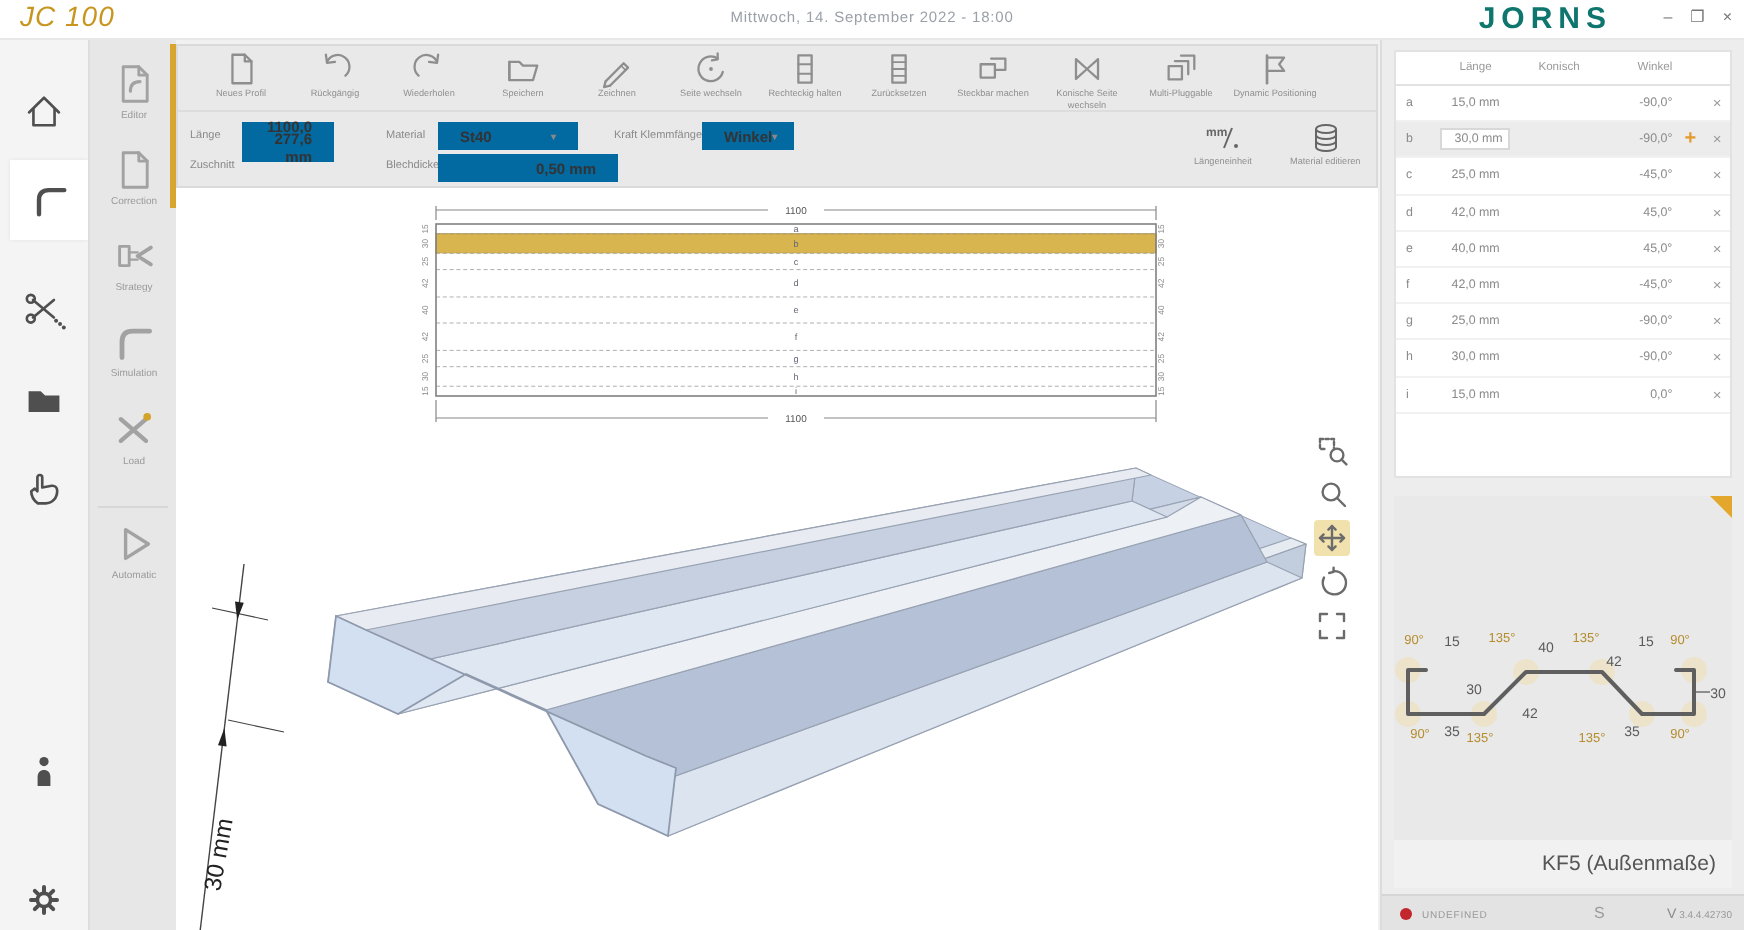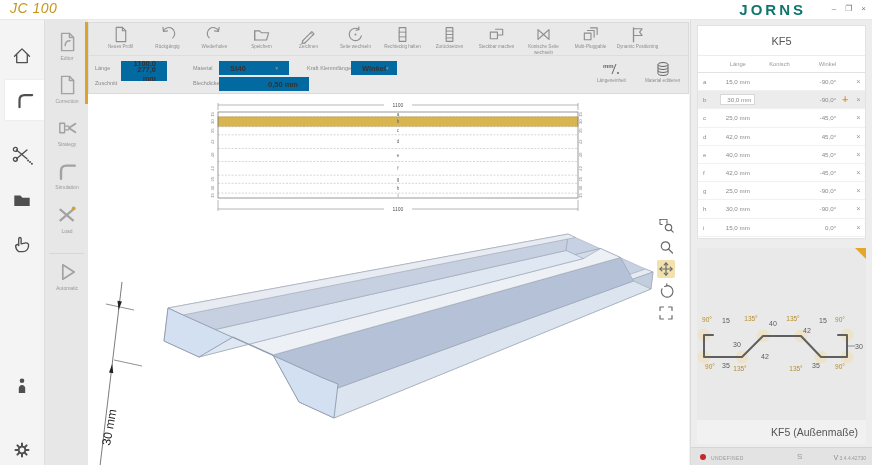--- a/index.html
+++ b/index.html
@@ -76,20 +76,21 @@
   .status-ver { position:absolute; right:6px; top:6px; }
   .status-ver b { font-size:7px; font-weight:normal; color:#8a8a8a; }
 
   svg text { font-family:"Liberation Sans",sans-serif; }
 </style>
 </head>
 <body>
 
 <div class="topbar">
   <span class="logo-jc">JC 100</span>
+  <span class="top-date">Mittwoch, 14. September 2022  -  18:00</span>
   <span class="logo-jorns">JORNS</span>
   <span class="win-controls">
     <span>–</span>
     <span>❐</span>
     <span>×</span>
   </span>
 </div>
 
 <div class="nav-rail" id="navRail">
     <div class="nav-item" style="top: 16px;">
@@ -417,21 +418,20 @@
       <div class="vtool">
         <svg width="16" height="16" viewBox="0 0 16 16" style="overflow: visible;">
           <path d="M2 5.5 V2 H5.5 M10.5 2 H14 V5.5 M14 10.5 V14 H10.5 M5.5 14 H2 V10.5" fill="none" stroke="currentColor" stroke-width="1.2" stroke-linecap="round" stroke-linejoin="round"></path>
         </svg>
       </div>
     </div>
 </div>
 
 <div class="rpanel">
   <div class="card">
-    <div class="card-title">KF5</div>
     <div class="thead">
       <span class="c-letter"></span>
       <span class="c-laenge">Länge</span>
       <span class="c-konisch">Konisch</span>
       <span class="c-winkel">Winkel</span>
       <span class="c-add"></span>
       <span class="c-del"></span>
     </div>
     <div id="tbody">
         <div class="trow">

